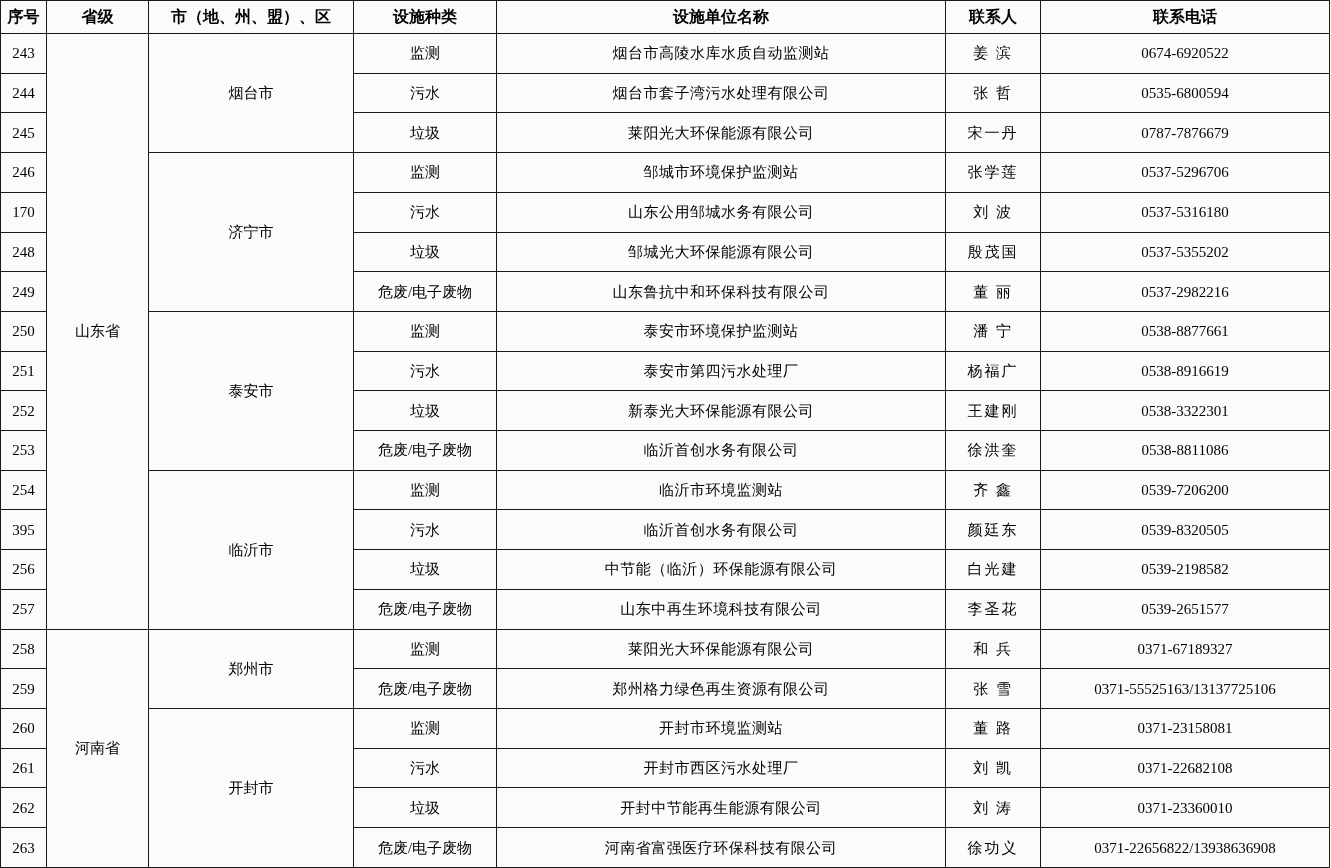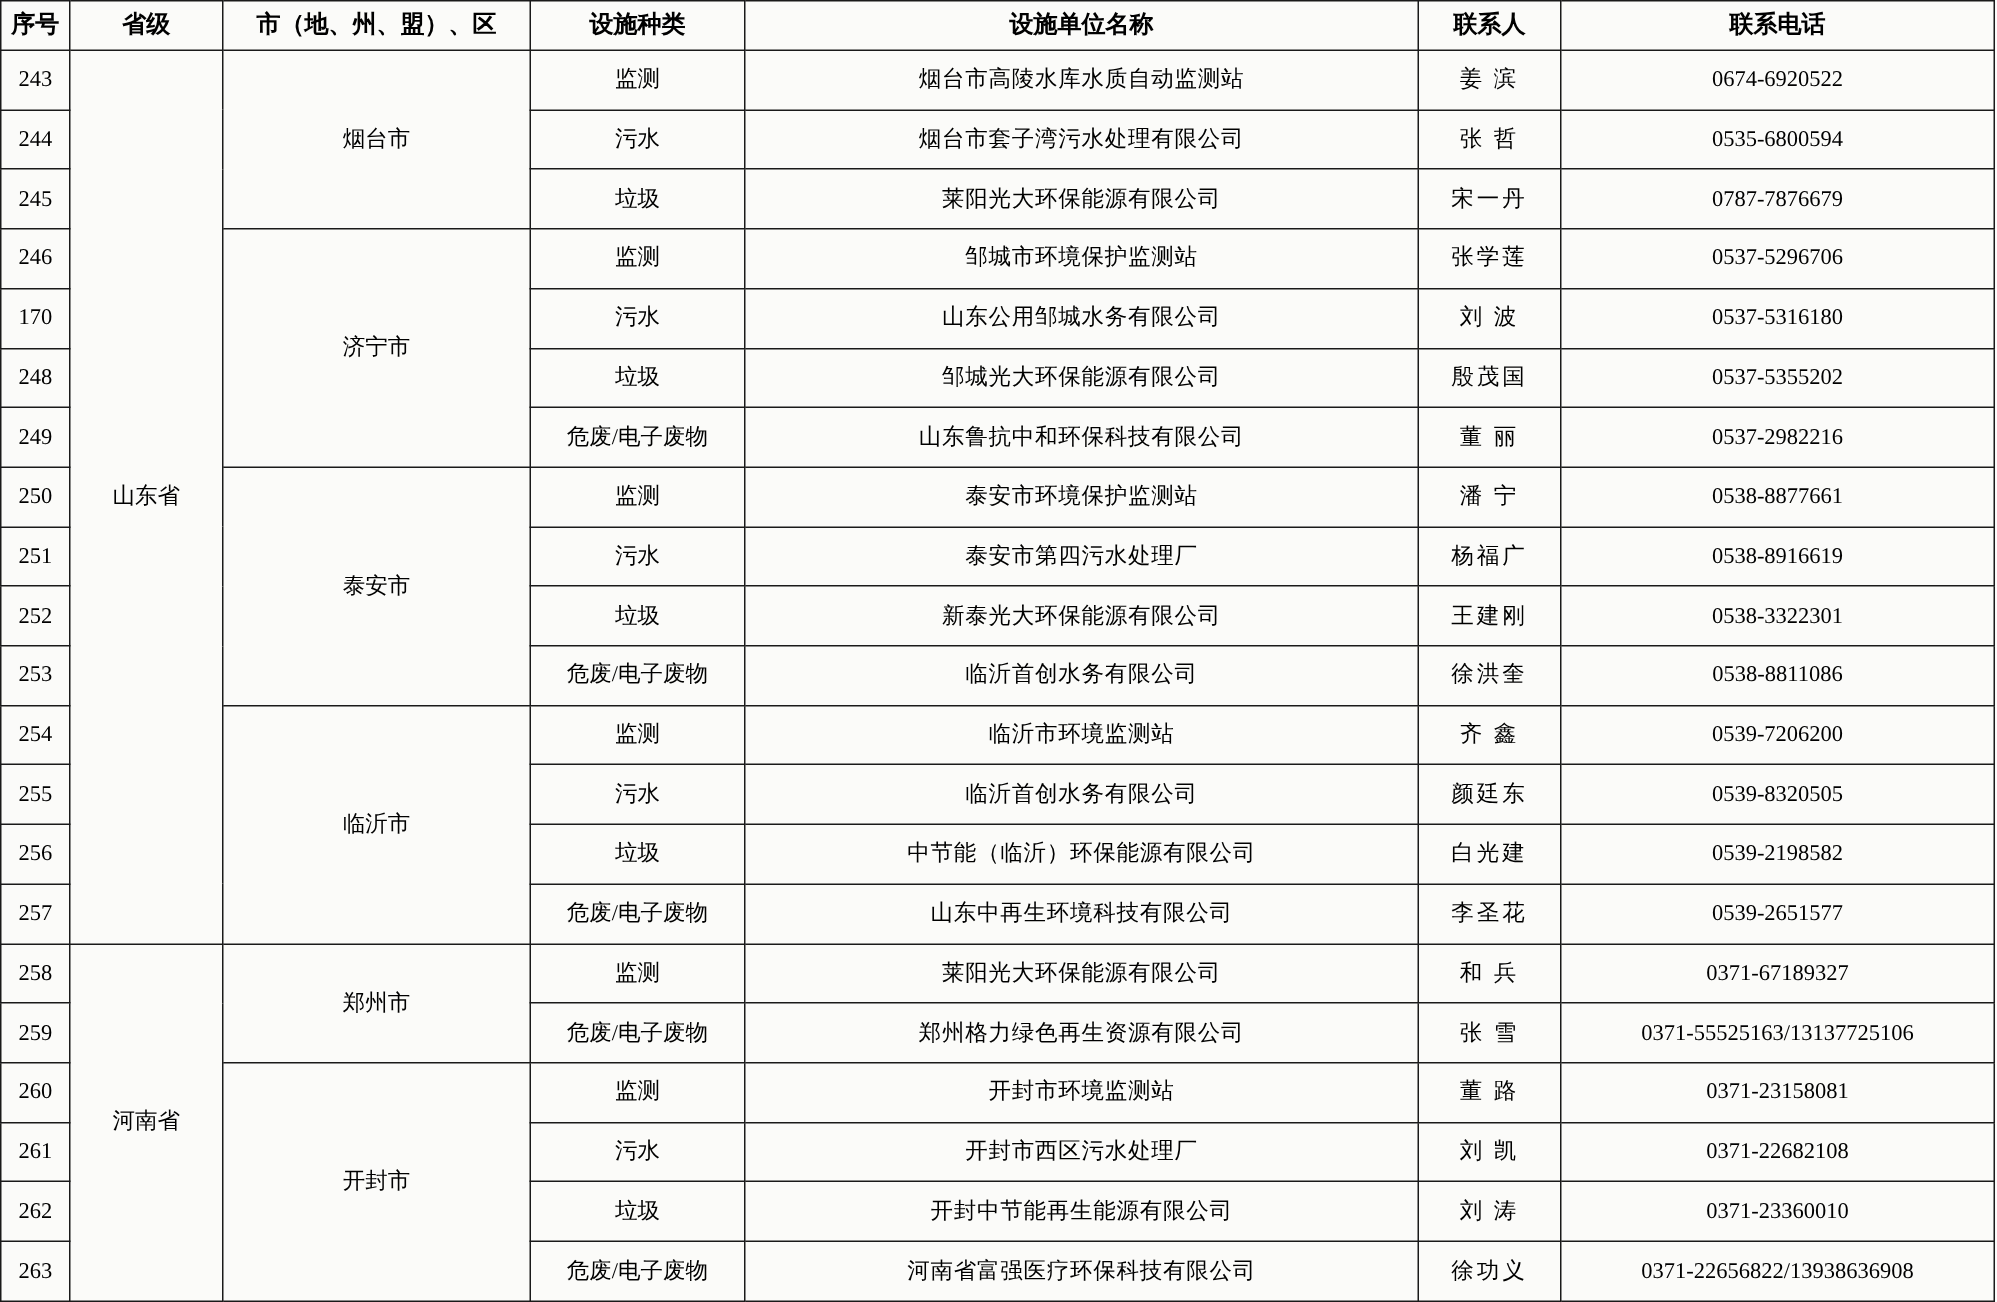--- a/index.html
+++ b/index.html
@@ -184,21 +184,21 @@
         </tr>
         <tr>
           <td class="seq">254</td>
           <td class="city" rowspan="4">临沂市</td>
           <td class="kind">监测</td>
           <td class="unit">临沂市环境监测站</td>
           <td class="person">齐 鑫</td>
           <td class="phone">0539-7206200</td>
         </tr>
         <tr>
-          <td class="seq">255</td>
+          <td class="seq">395</td>
           <td class="kind">污水</td>
           <td class="unit">临沂首创水务有限公司</td>
           <td class="person">颜廷东</td>
           <td class="phone">0539-8320505</td>
         </tr>
         <tr>
           <td class="seq">256</td>
           <td class="kind">垃圾</td>
           <td class="unit">中节能（临沂）环保能源有限公司</td>
           <td class="person">白光建</td>

